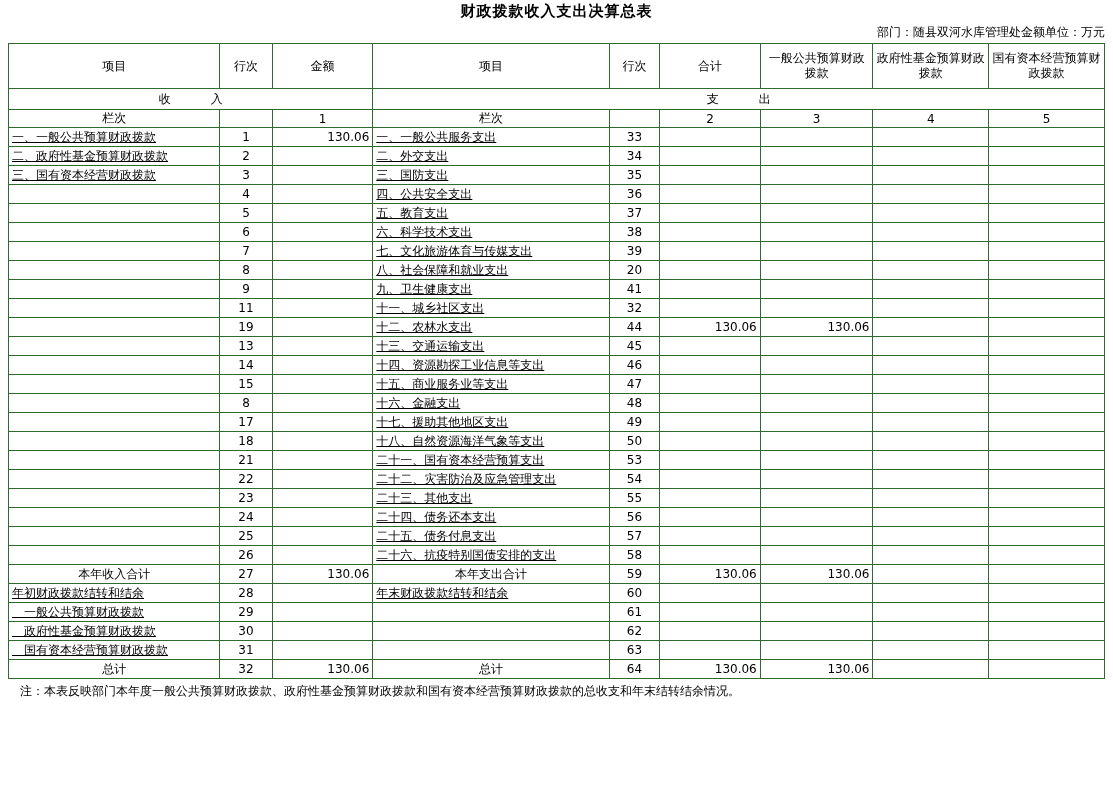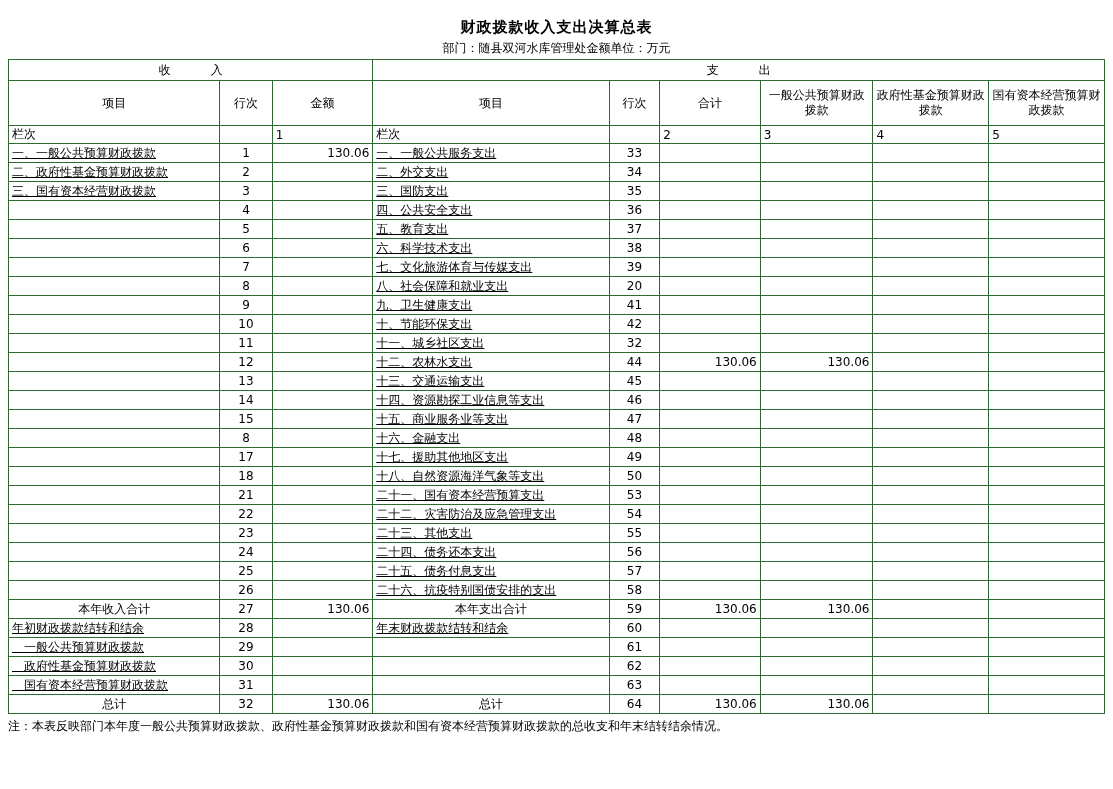--- a/index.html
+++ b/index.html
@@ -8,27 +8,27 @@
     background:#ffffff;
     font-family:"DejaVu Sans","Liberation Sans",sans-serif;
     font-size:12px;
     color:#000;
   }
   .page{position:relative;width:1113px;min-height:789px;padding:0;box-sizing:border-box;}
   .title{
     text-align:center;
     font-weight:bold;
     font-size:15px;
-    padding-top:18px;
+    padding-top:2px;
     padding-bottom:3px;
     letter-spacing:1px;
   }
   .meta-row{
     display:flex;
-    justify-content:center;
+    justify-content:flex-end;
     align-items:flex-end;
     font-size:12px;
     padding:0 8px 2px 8px;
   }
   table{
     border-collapse:collapse;
     width:1097px;
     margin:0 8px;
     table-layout:fixed;
   }
@@ -51,24 +51,24 @@
   .hdr{
     text-align:center;
     vertical-align:middle;
     line-height:15px;
     white-space:normal;
   }
   .c{text-align:center;}
   .l{text-align:left;text-decoration:underline;}
   .r{text-align:right;}
   .b{font-weight:normal;}
-  .colnum{text-align:left;height:17px;margin-top:35px;}
+  .colnum{text-align:center;height:17px;margin-top:35px;}
   .note{
     font-size:12px;
-    padding:4px 8px 0 8px;
+    padding:4px 8px 0 20px;
     line-height:16px;
   }
   .blank{}
 </style>
 </head>
 <body>
 
 <div class="page">
 
   <div class="title">财政拨款收入支出决算总表</div>
@@ -85,33 +85,33 @@
       <col style="width:100px">
       <col style="width:235px">
       <col style="width:50px">
       <col style="width:100px">
       <col style="width:112px">
       <col style="width:115px">
       <col style="width:115px">
     </colgroup>
     <tbody>
       <tr>
-        <td class="grp" colspan="3">收　入</td>
-        <td class="grp" colspan="6">支　出</td>
-      </tr>
-      <tr>
         <td class="hdr" style="height:44px">项目</td>
         <td class="hdr">行次</td>
         <td class="hdr">金额</td>
         <td class="hdr">项目</td>
         <td class="hdr">行次</td>
         <td class="hdr">合计</td>
         <td class="hdr">一般公共预算财政拨款</td>
         <td class="hdr">政府性基金预算财政拨款</td>
         <td class="hdr">国有资本经营预算财政拨款</td>
+      </tr>
+      <tr>
+        <td class="grp" colspan="3">收　入</td>
+        <td class="grp" colspan="6">支　出</td>
       </tr>
       <tr>
         <td class="colnum">栏次</td>
         <td class="colnum blank"></td>
         <td class="colnum">1</td>
         <td class="colnum">栏次</td>
         <td class="colnum blank"></td>
         <td class="colnum">2</td>
         <td class="colnum">3</td>
         <td class="colnum">4</td>
@@ -213,43 +213,32 @@
           <td class="r"></td>
           <td class="l">九、卫生健康支出</td>
           <td class="c">41</td>
           <td class="r"></td>
           <td class="r"></td>
           <td class="r"></td>
           <td class="r"></td>
         </tr>
         <tr>
           <td class="l"></td>
-          <td class="c">10</td>
-          <td class="r"></td>
-          <td class="l">十、节能环保支出</td>
-          <td class="c">42</td>
-          <td class="r"></td>
-          <td class="r"></td>
-          <td class="r"></td>
-          <td class="r"></td>
-        </tr>
-        <tr>
-          <td class="l"></td>
           <td class="c">11</td>
           <td class="r"></td>
           <td class="l">十一、城乡社区支出</td>
           <td class="c">32</td>
           <td class="r"></td>
           <td class="r"></td>
           <td class="r"></td>
           <td class="r"></td>
         </tr>
         <tr>
           <td class="l"></td>
-          <td class="c">12</td>
+          <td class="c">19</td>
           <td class="r"></td>
           <td class="l">十二、农林水支出</td>
           <td class="c">44</td>
           <td class="r">130.06</td>
           <td class="r">130.06</td>
           <td class="r"></td>
           <td class="r"></td>
         </tr>
         <tr>
           <td class="l"></td>

